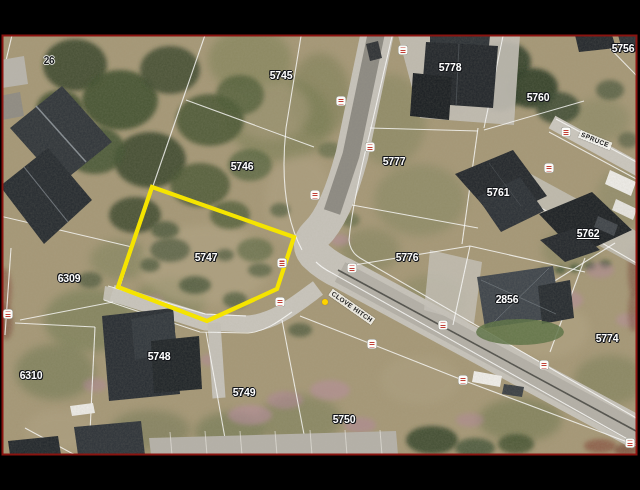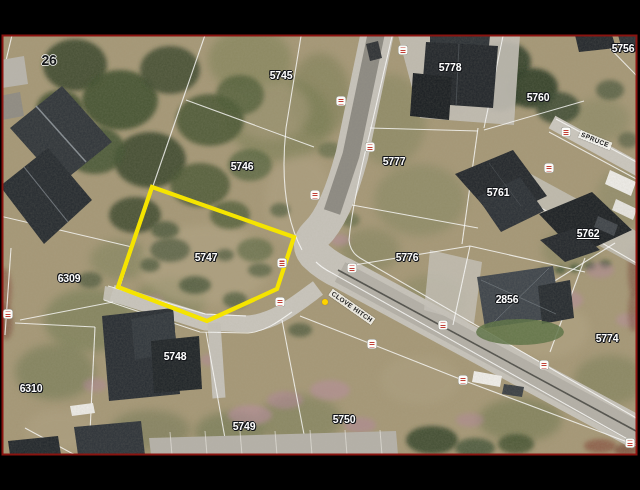--- a/index.html
+++ b/index.html
@@ -3,21 +3,21 @@
 <meta charset="utf-8">
 <style>
   html,body{margin:0;padding:0;background:#000;}
   #stage{position:relative;width:640px;height:490px;background:#000;overflow:hidden;
          font-family:"Liberation Sans",sans-serif;}
   #scene{position:absolute;left:0;top:0;}
   #labels{position:absolute;left:2px;top:35px;width:635px;height:420px;overflow:hidden;pointer-events:none;}
   .plabel{position:absolute;transform:translate(-50%,-50%);
           font:bold 10.5px "Liberation Sans",sans-serif;color:#fff;letter-spacing:-0.2px;white-space:nowrap;
           text-shadow:-1px 0 0 #14161a,1px 0 0 #14161a,0 -1px 0 #14161a,0 1px 0 #14161a,1px 1px 0 #14161a,-1px -1px 0 #14161a;}
-  .plabel.dark{color:#16181a;font-size:14px;
+  .plabel.dark{color:#16181a;font-size:10px;
           text-shadow:-1px 0 0 rgba(255,255,255,.75),1px 0 0 rgba(255,255,255,.75),0 -1px 0 rgba(255,255,255,.75),0 1px 0 rgba(255,255,255,.75);}
   .slabel{position:absolute;font:bold 6.5px "Liberation Sans",sans-serif;color:#1b1b1b;
           background:rgba(250,250,246,.8);padding:0 2px;line-height:8px;letter-spacing:.4px;
           white-space:nowrap;box-shadow:0 0 1px rgba(0,0,0,.55);}
   .rmarker{position:absolute;width:9px;height:9px;transform:translate(-50%,-50%);
            background:#fbfbf8;border-radius:2.5px;box-shadow:0 0 0 0.5px #97978f;}
   .rmarker i{position:absolute;left:2px;top:1.5px;right:2px;bottom:1.5px;display:block;
            background:repeating-linear-gradient(0deg,rgba(186,42,32,.9) 0 1px,rgba(0,0,0,0) 1px 2.5px);}
   .ydot{position:absolute;width:6px;height:6px;border-radius:50%;transform:translate(-50%,-50%);
            box-shadow:0 0 1px rgba(120,80,0,.8);}
@@ -231,23 +231,23 @@
 
     <rect x="2.5" y="35.5" width="634" height="419" fill="none" stroke-width="2" stroke="#8a1410"></rect>
   </svg>
 
   <div id="labels">
       <div class="plabel dark" style="left: 47px; top: 25px;">26</div>
       <div class="plabel" style="left: 271px; top: 40px; padding-left: 16px;">5745</div>
       <div class="plabel" style="left: 240px; top: 131px;">5746</div>
       <div class="plabel" style="left: 204px; top: 222px;">5747</div>
       <div class="plabel" style="left: 67px; top: 243px;">6309</div>
-      <div class="plabel" style="left: 29px; top: 353px;">6310</div>
-      <div class="plabel" style="left: 159px; top: 321px; padding-left: 28px;">5748</div>
-      <div class="plabel" style="left: 242px; top: 357px; margin-top: 34px;">5749</div>
+      <div class="plabel" style="left: 29px; top: 340px;">6310</div>
+      <div class="plabel" style="left: 143px; top: 321px; padding-left: 28px;">5748</div>
+      <div class="plabel" style="left: 242px; top: 357px;">5749</div>
       <div class="plabel" style="left: 342px; top: 384px;">5750</div>
       <div class="plabel" style="left: 405px; top: 222px;">5776</div>
       <div class="plabel" style="left: 392px; top: 126px; text-align: right;">5777</div>
       <div class="plabel" style="left: 448px; top: 32px;">5778</div>
       <div class="plabel" style="left: 536px; top: 62px;">5760</div>
       <div class="plabel" style="left: 621px; top: 13px;">5756</div>
       <div class="plabel" style="left: 496px; top: 157px;">5761</div>
       <div class="plabel" style="left: 586px; top: 198px; text-decoration: underline;">5762</div>
       <div class="plabel" style="left: 505px; top: 264px;">2856</div>
       <div class="plabel" style="left: 605px; top: 303px;">5774</div>

